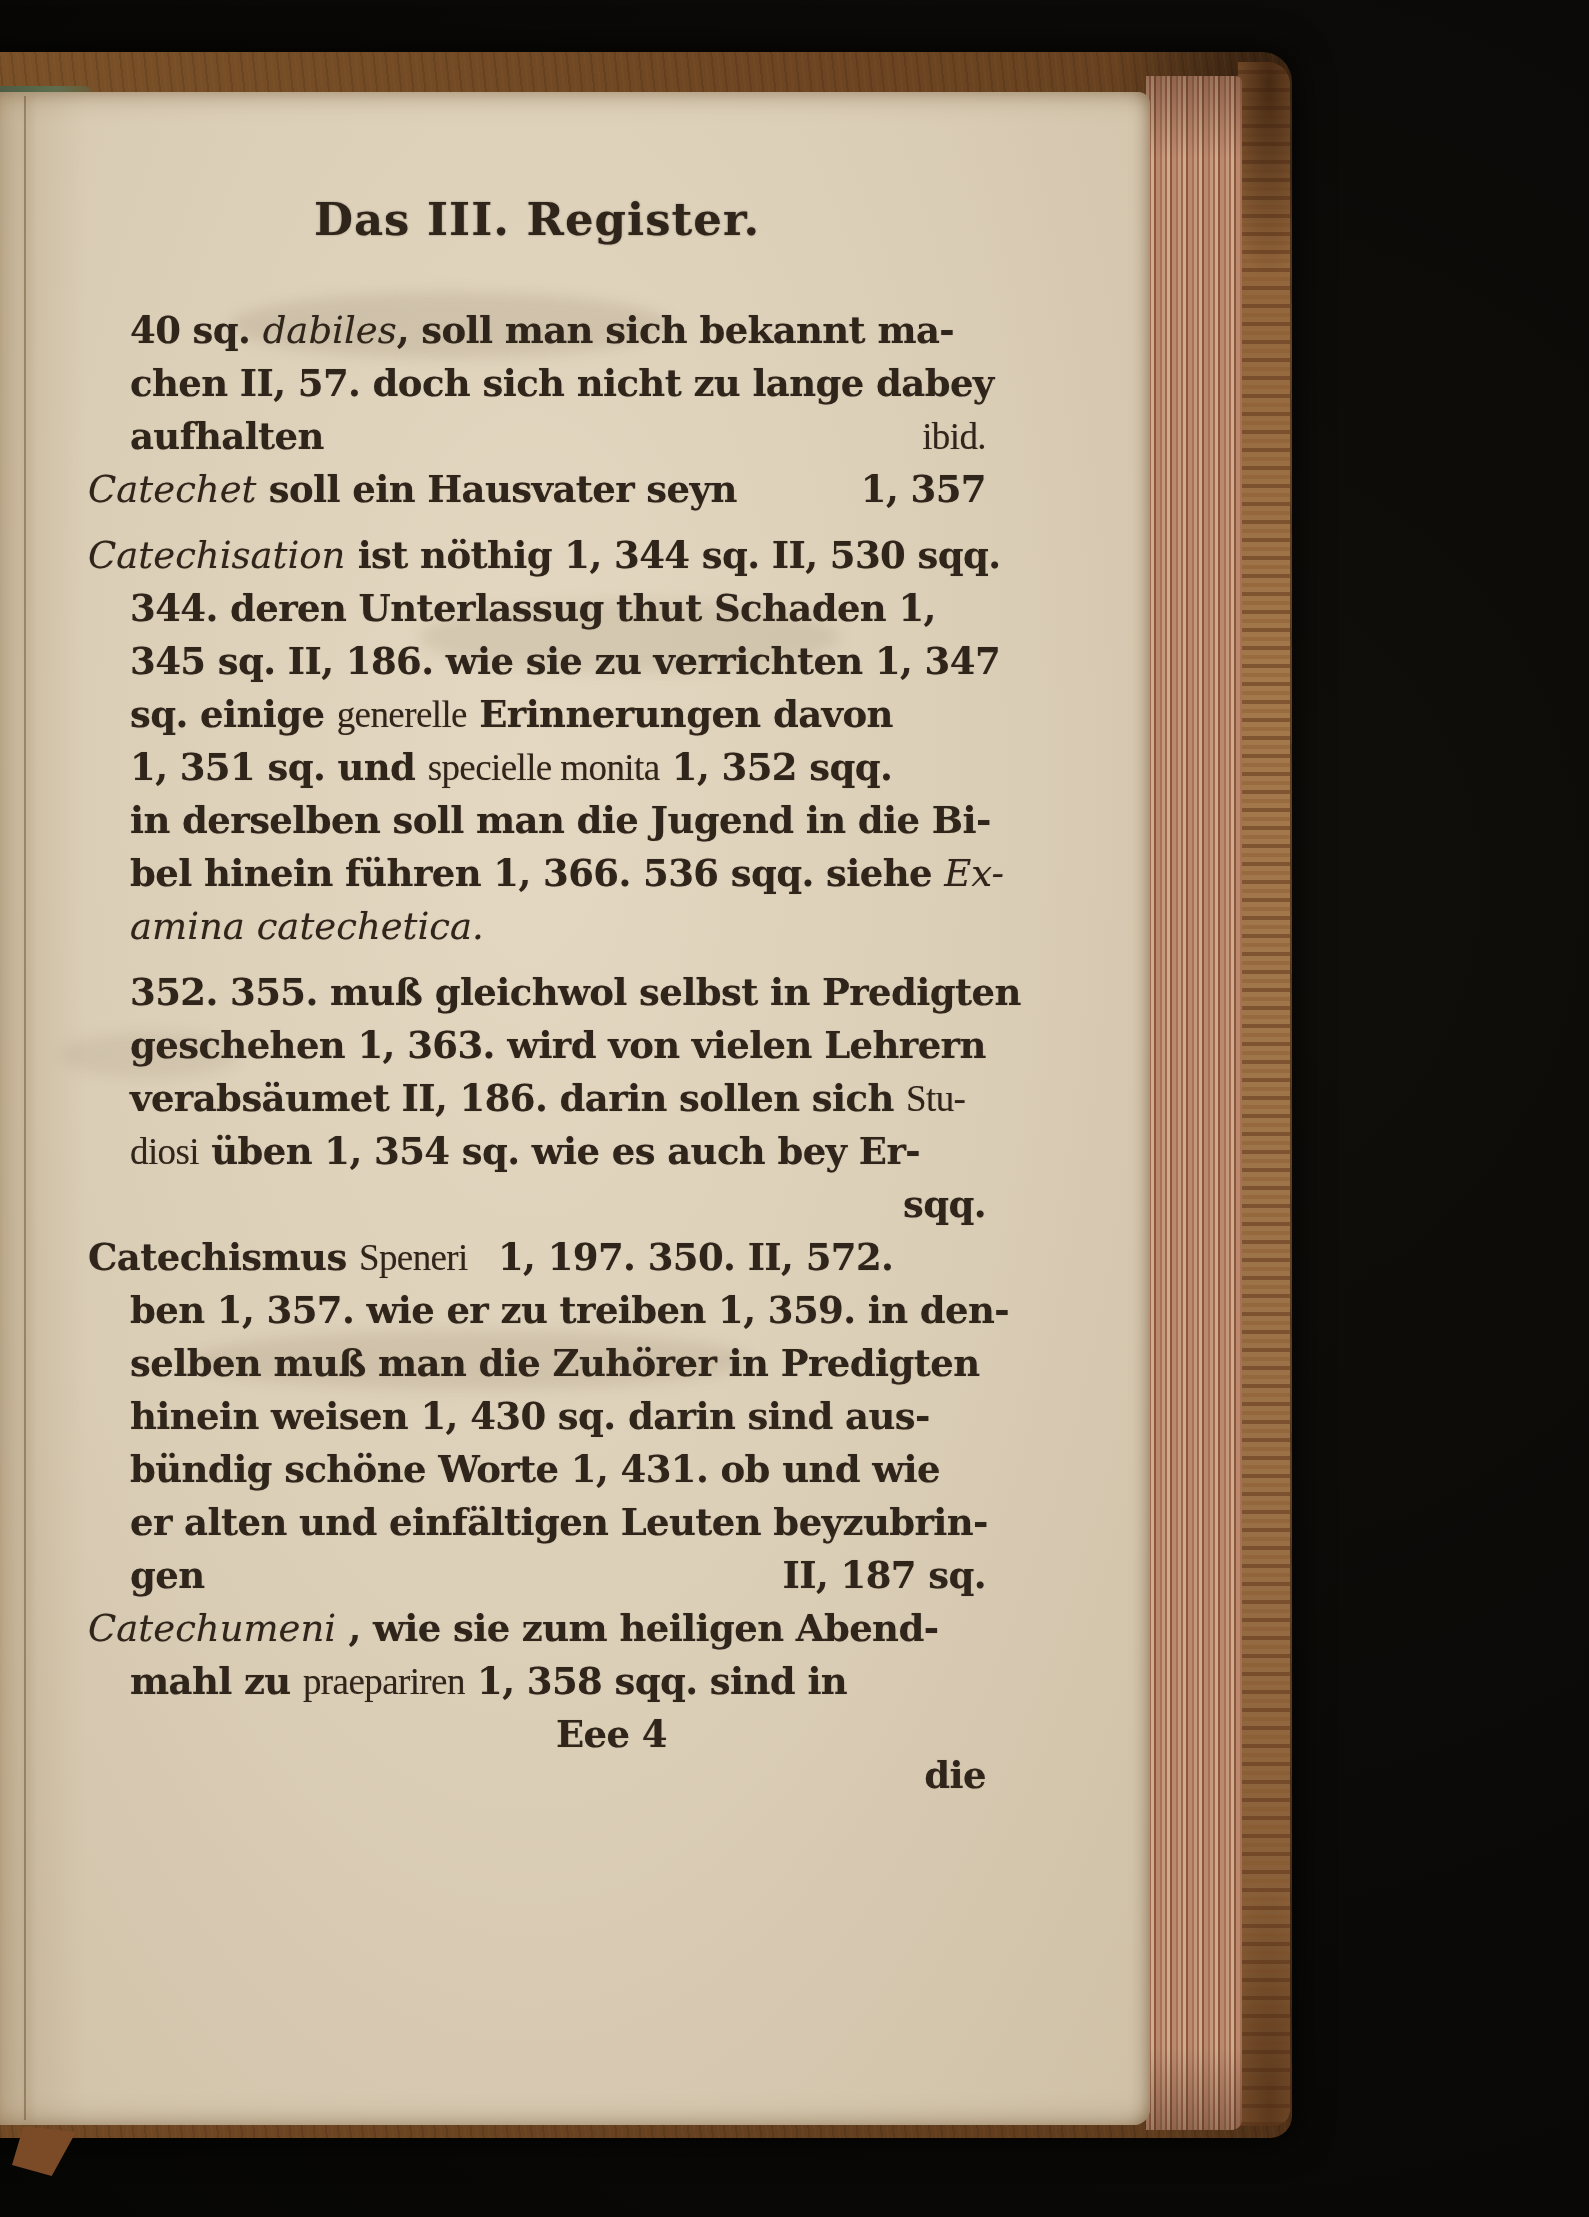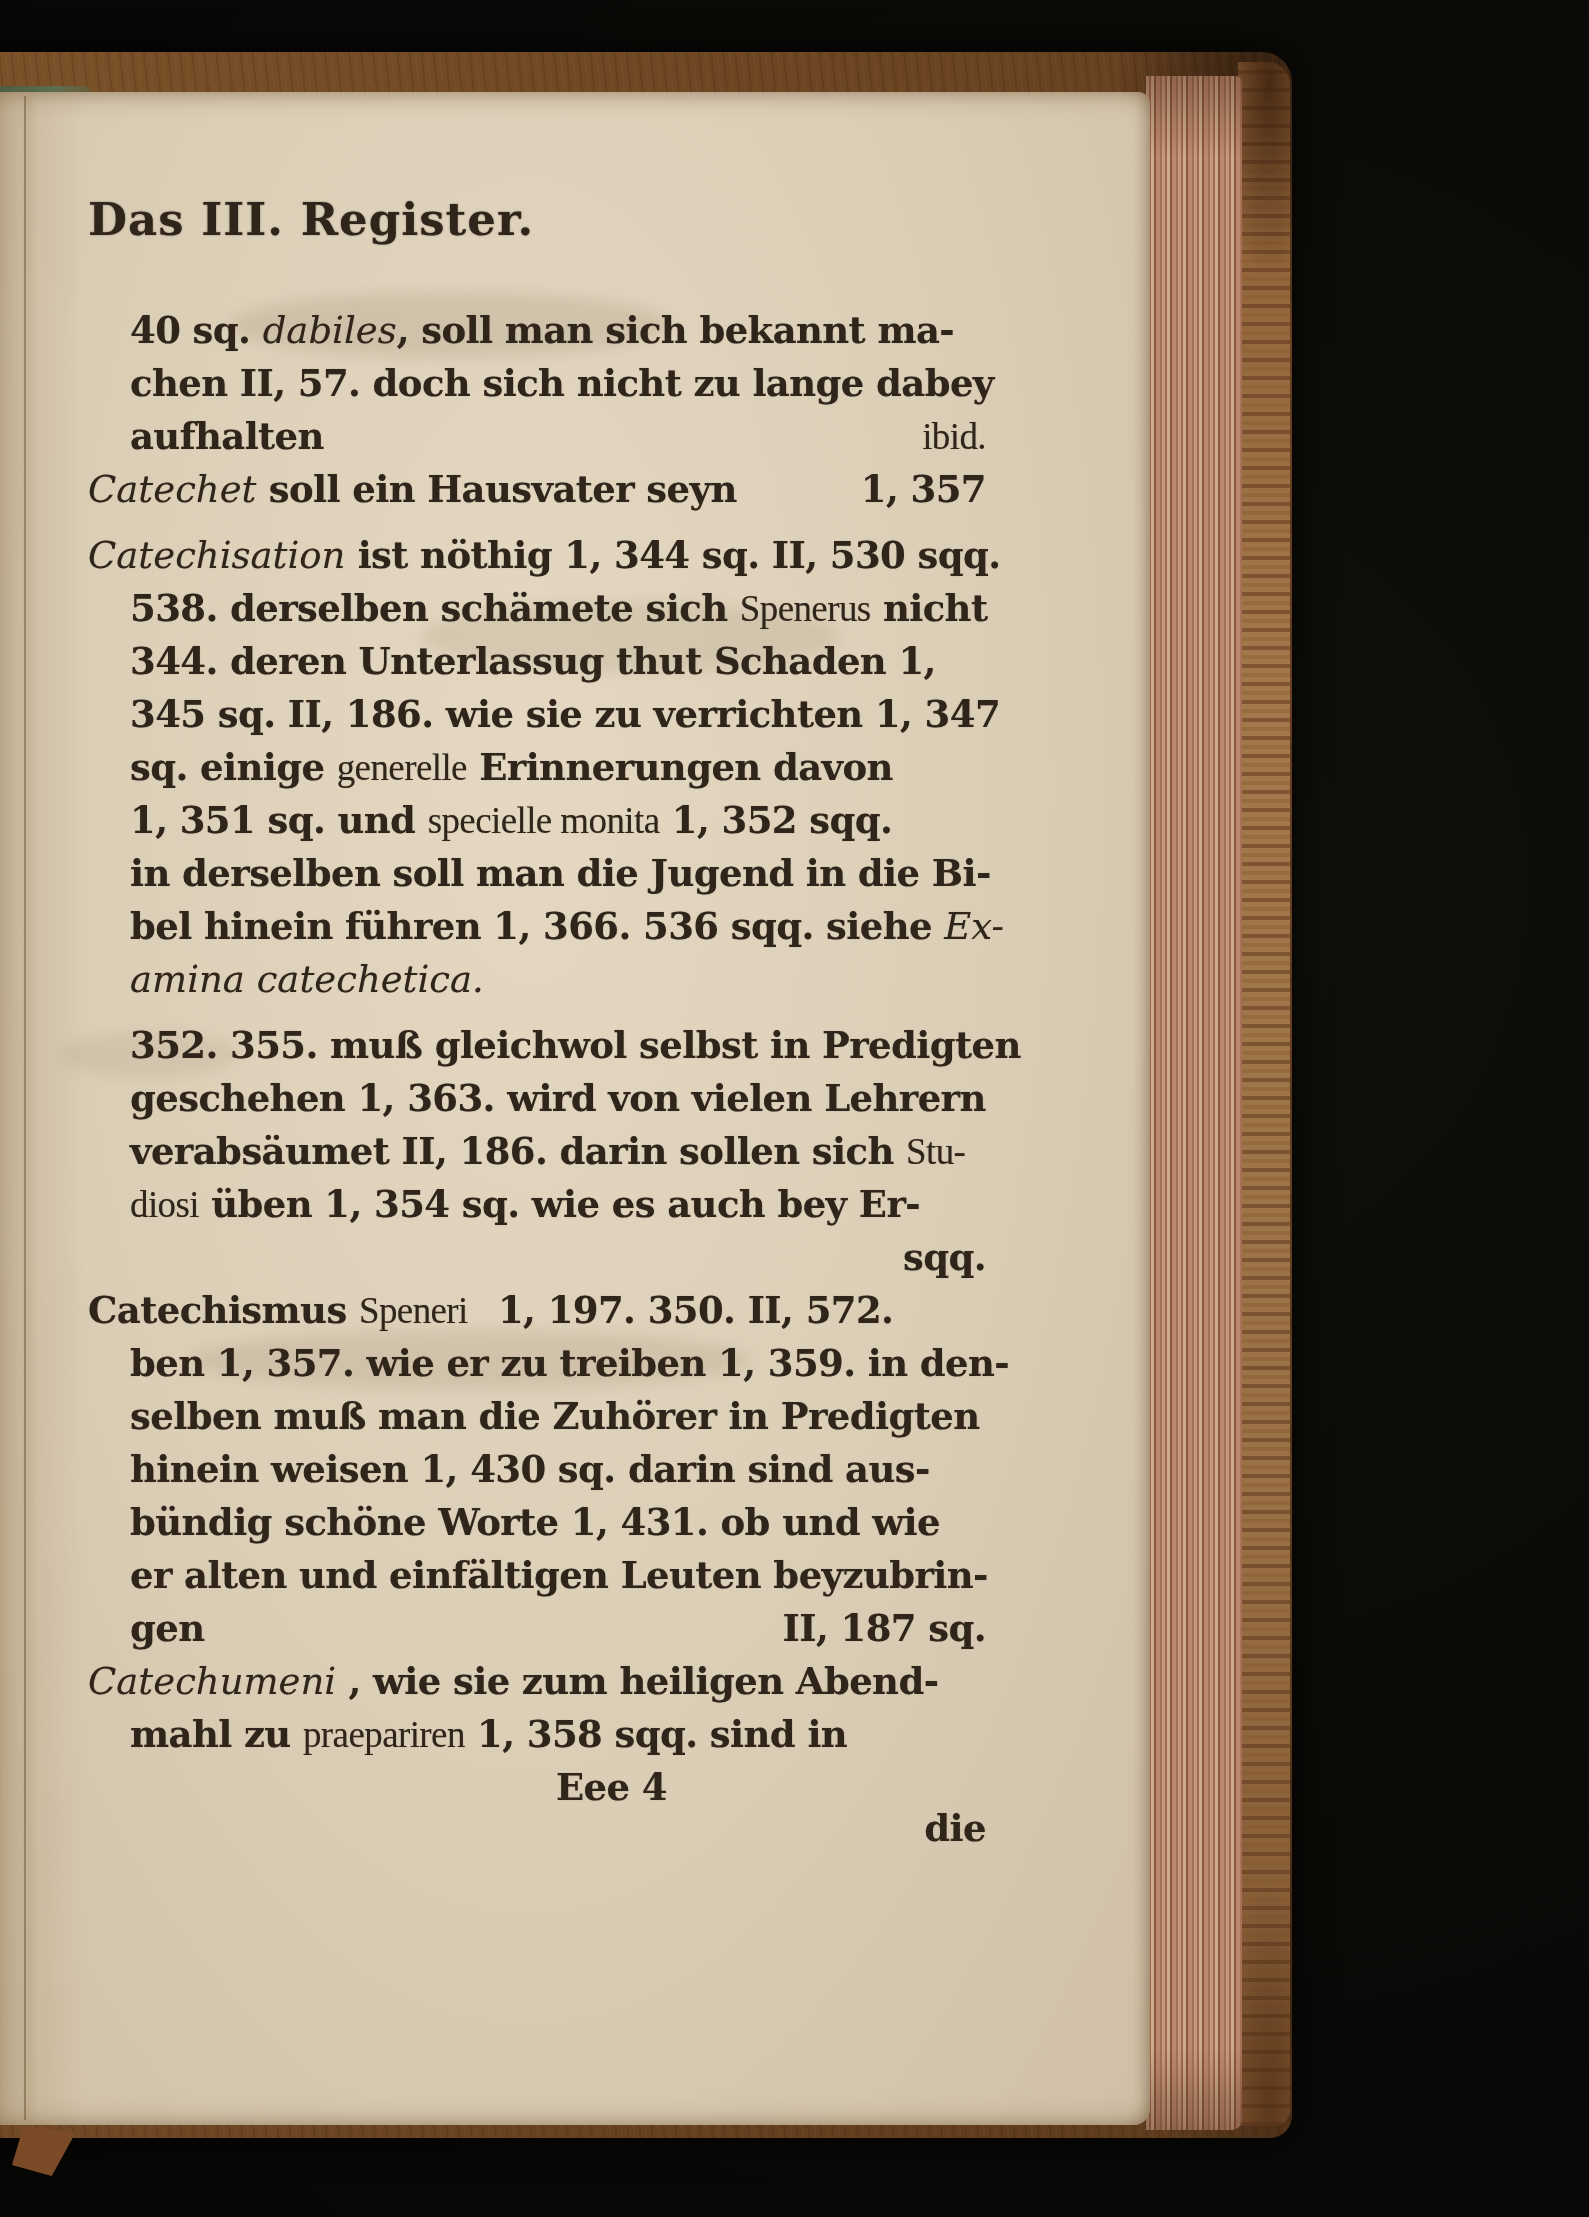--- a/index.html
+++ b/index.html
@@ -49,21 +49,21 @@
     background:rgba(104,78,46,.5);box-shadow:3px 0 6px rgba(140,110,70,.35);}
   .ghost{position:absolute;border-radius:50%;filter:blur(7px);}
   .ghost.g1{left:230px;top:200px;width:440px;height:66px;background:rgba(115,95,65,.14);}
   .ghost.g2{left:420px;top:510px;width:420px;height:70px;background:rgba(115,95,65,.12);}
   .ghost.g3{left:190px;top:1238px;width:560px;height:60px;background:rgba(115,95,65,.13);}
   .ghost.g4{left:60px;top:940px;width:180px;height:46px;background:rgba(115,95,65,.10);}
   
   .text-col{position:absolute;left:0;top:0;width:1150px;height:2033px;
     box-sizing:border-box;padding:100px 164px 0 88px;color:#30251a;}
   .header{font-weight:700;font-size:45px;line-height:56px;height:56px;
-    text-align:left;letter-spacing:1px;margin-bottom:56px;
+    text-align:center;letter-spacing:1px;margin-bottom:56px;
     text-shadow:0 0 2px rgba(48,37,26,.45);}
   .line{position:relative;height:53px;line-height:53px;font-size:37px;
     letter-spacing:-0.6px;white-space:nowrap;
     text-shadow:0 0 1px rgba(48,37,26,.35);}
   .line.cont{padding-left:42px;}
   .block.gap{margin-top:13px;}
   .fraktur{font-weight:700;}
   .antiqua{font-weight:400;font-family:Liberation Serif, serif;}
   .italic{font-weight:400;font-style:italic;letter-spacing:0;text-align:center;}
   .ref{position:absolute;right:0;top:0;}
@@ -98,21 +98,20 @@
 
     <div id="body-blocks">
         <div class="block">
           <div class="line cont"><span class="fraktur">40 sq. </span><span class="italic">dabiles</span><span class="fraktur">, soll man sich bekannt ma-</span></div>
           <div class="line cont"><span class="fraktur">chen II, 57. doch sich nicht zu lange dabey</span></div>
           <div class="line cont"><span class="fraktur">aufhalten</span><span class="ref antiqua">ibid.</span></div>
           <div class="line"><span class="italic">Catechet</span><span class="fraktur"> soll ein Hausvater seyn</span><span class="ref fraktur">1, 357</span></div>
         </div>
         <div class="block gap">
           <div class="line"><span class="italic">Catechisation</span><span class="fraktur"> ist nöthig 1, 344 sq. II, 530 sqq.</span></div>
-          <div class="line cont"><span class="fraktur">538. derselben schämete sich </span><span class="antiqua">Spenerus</span><span class="fraktur"> nicht</span></div>
           <div class="line cont"><span class="fraktur">344. deren Unterlassug thut Schaden 1,</span></div>
           <div class="line cont"><span class="fraktur">345 sq. II, 186. wie sie zu verrichten 1, 347</span></div>
           <div class="line cont"><span class="fraktur">sq. einige </span><span class="antiqua">generelle</span><span class="fraktur"> Erinnerungen davon</span></div>
           <div class="line cont"><span class="fraktur">1, 351 sq. und </span><span class="antiqua">specielle monita</span><span class="fraktur"> 1, 352 sqq.</span></div>
           <div class="line cont"><span class="fraktur">in derselben soll man die Jugend in die Bi-</span></div>
           <div class="line cont"><span class="fraktur">bel hinein führen 1, 366. 536 sqq. siehe </span><span class="italic">Ex-</span></div>
           <div class="line cont"><span class="italic">amina catechetica.</span></div>
         </div>
         <div class="block gap">
           <div class="line cont"><span class="fraktur">352. 355. muß gleichwol selbst in Predigten</span></div>

